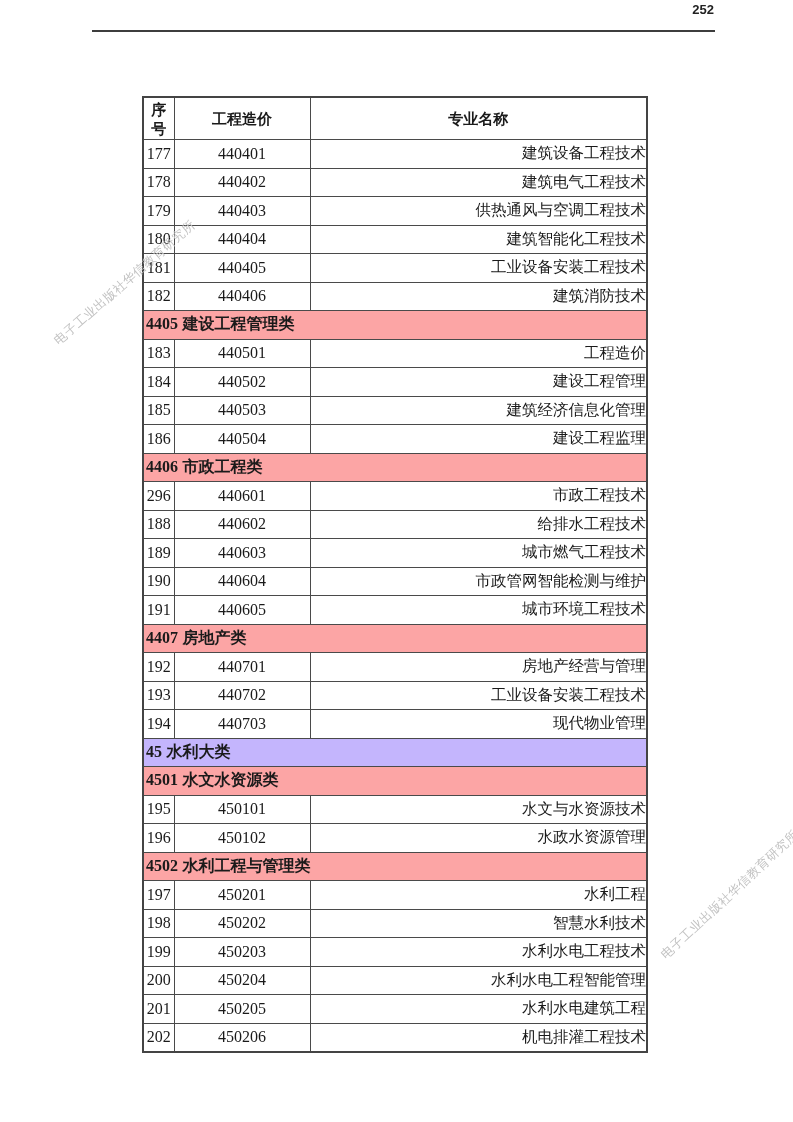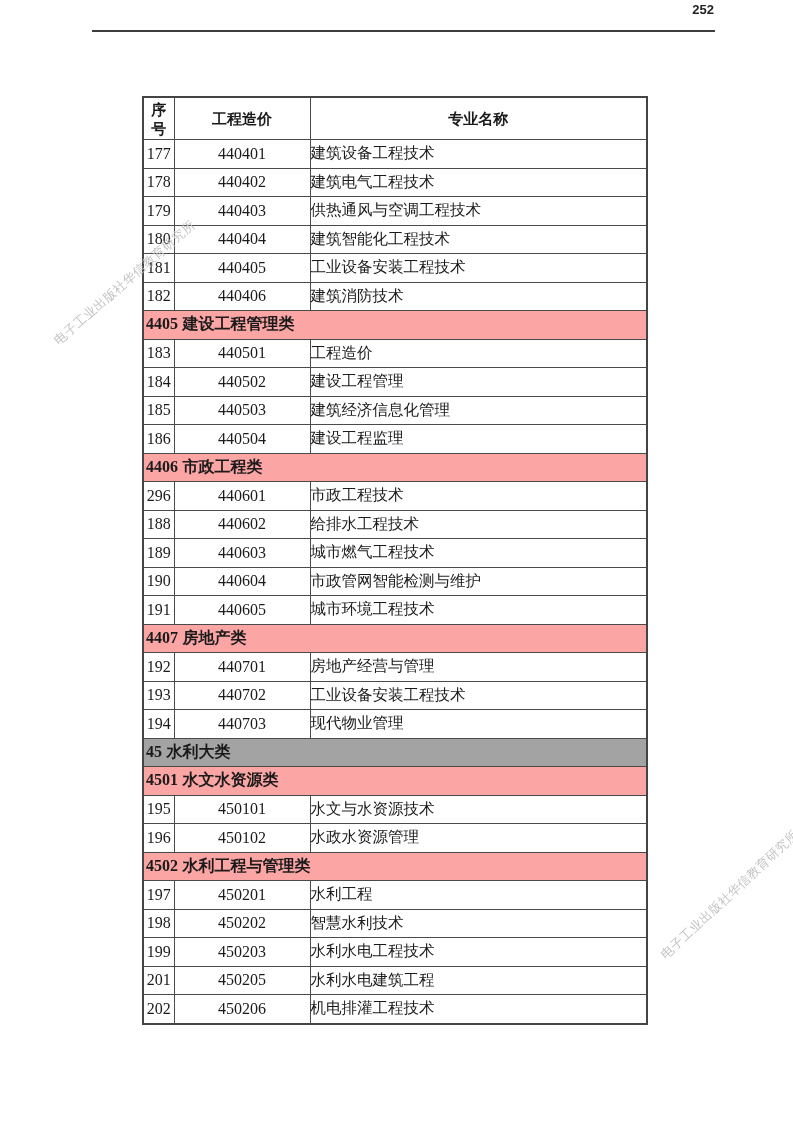--- a/index.html
+++ b/index.html
@@ -95,34 +95,34 @@
     font-size: 16px;
     font-family: "Liberation Serif", "DejaVu Serif", serif;
   }
   td.cell-code {
     text-align: center;
     font-size: 16px;
     font-family: "Liberation Serif", "DejaVu Serif", serif;
     margin-left: 7px;
   }
   td.cell-name {
-    text-align: left;
+    text-align: right;
     padding-left: 2px;
     font-size: 15.5px;
     font-family: "Liberation Serif", "DejaVu Serif", serif;
   }
 
   tr.section td, tr.category td {
     text-align: left;
     padding-left: 2px;
     font-weight: bold;
     font-size: 16px;
   }
   tr.section td  { background: #fca5a5; }
-  tr.category td { background: #a3a3a3; }
+  tr.category td { background: #c4b5fd; }
 
   .sec-num {
     font-family: "Liberation Serif", "DejaVu Serif", serif;
     font-weight: bold;
   }
   .sec-title {
     font-family: "Liberation Sans", "DejaVu Sans", sans-serif;
     font-weight: bold;
   }
 </style>
@@ -280,20 +280,25 @@
           <td class="cell-no">198</td>
           <td class="cell-code">450202</td>
           <td class="cell-name">智慧水利技术</td>
         </tr>
         <tr>
           <td class="cell-no">199</td>
           <td class="cell-code">450203</td>
           <td class="cell-name">水利水电工程技术</td>
         </tr>
         <tr>
+          <td class="cell-no">200</td>
+          <td class="cell-code">450204</td>
+          <td class="cell-name">水利水电工程智能管理</td>
+        </tr>
+        <tr>
           <td class="cell-no">201</td>
           <td class="cell-code">450205</td>
           <td class="cell-name">水利水电建筑工程</td>
         </tr>
         <tr>
           <td class="cell-no">202</td>
           <td class="cell-code">450206</td>
           <td class="cell-name">机电排灌工程技术</td>
         </tr>
       </tbody>

